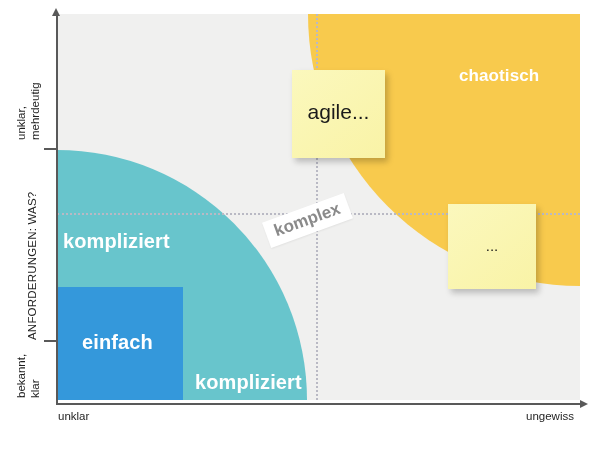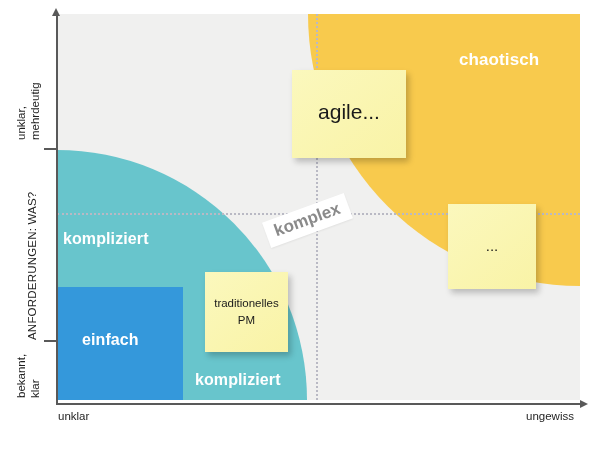--- a/index.html
+++ b/index.html
@@ -80,28 +80,28 @@
     width: 523px;
     height: 0;
     border-top: 2px dotted #b9b9c4;
   }
 
   
   .region-label {
     position: absolute;
     color: #ffffff;
     font-weight: bold;
-    font-size: 16px;
+    font-size: 20px;
     white-space: nowrap;
     letter-spacing: 0.1px;
   }
   .rl-kompliziert-1 { left: 6px;  top: 216px; }
   .rl-einfach       { left: 25px; top: 317px; }
   .rl-kompliziert-2 { left: 138px; top: 357px; }
-  .rl-chaotisch     { left: 402px; top: 36px; font-size: 17px; text-align: center; }
+  .rl-chaotisch     { left: 402px; top: 52px; font-size: 17px; text-align: center; }
 
   
   .komplex-tag {
     position: absolute;
     left: 207px;
     top: 193px;
     transform: rotate(-20deg);
     background: #ffffff;
     color: #8a8a8a;
     font-weight: bold;
@@ -119,21 +119,21 @@
     box-shadow: 3px 4px 6px rgba(0,0,0,0.22);
     display: flex;
     align-items: center;
     justify-content: center;
     text-align: center;
     color: #1a1a1a;
     box-sizing: border-box;
   }
   .note-agile {
     left: 235px; top: 56px;
-    width: 114px; height: 88px;
+    width: 93px; height: 88px;
     font-size: 21px;
     padding-bottom: 4px;
   }
   .note-methoden {
     left: 391px; top: 190px;
     width: 88px; height: 85px;
     font-size: 15px;
     line-height: 1.35;
   }
   .note-trad {
@@ -257,26 +257,20 @@
     <div class="note note-agile">
       <span class="note-line">agile...</span>
     </div>
 
     <div class="note note-methoden">
       <div>
         <span class="note-line">...</span>
       </div>
     </div>
 
-    <div class="note note-trad">
-      <div>
-        <span class="note-line">traditionelles</span>
-        <span class="note-line">PM</span>
-      </div>
-    </div>
 
   </div>
 
   <div class="axis-line" id="y-axis"></div>
   <div class="axis-line" id="x-axis"></div>
   <div class="arrow" id="y-arrow"></div>
   <div class="arrow" id="x-arrow"></div>
 
   <div class="y-tick" id="y-tick-mid"></div>
   <div class="y-tick" id="y-tick-low"></div>

